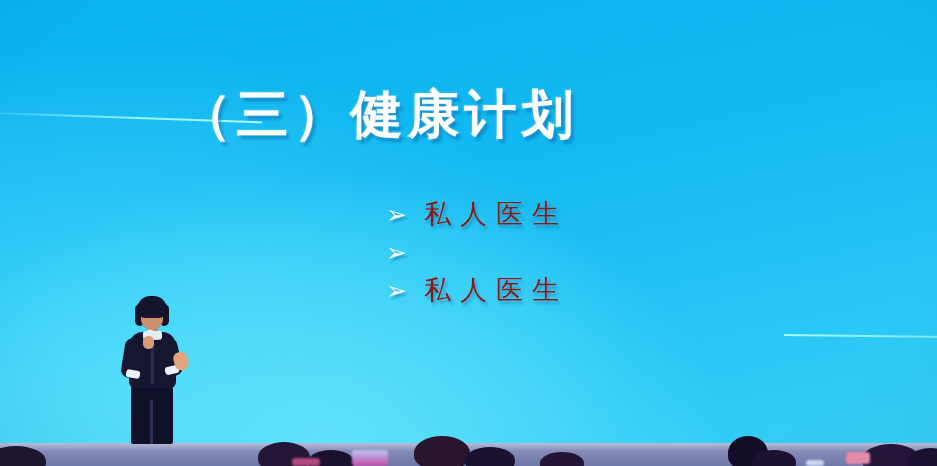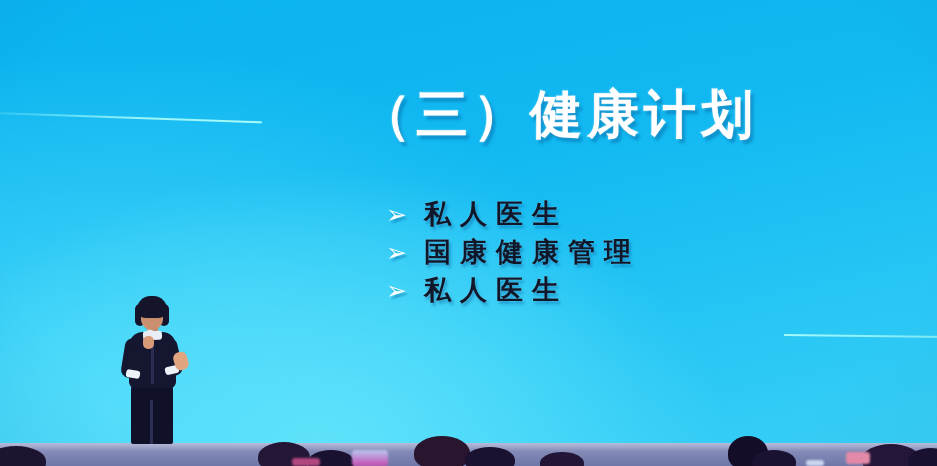--- a/index.html
+++ b/index.html
@@ -34,42 +34,42 @@
   }
   .streak.right{
     left:784px;top:334px;width:158px;height:2.4px;
     transform:rotate(0.7deg);transform-origin:left center;
     background:linear-gradient(90deg,rgba(180,255,250,.9),rgba(170,255,250,.6));
   }
 
   
   .slide-title{
     position:absolute;left:0;top:80px;width:758px;
-    text-align:right;
+    text-align:center;
     font-size:52px;font-weight:bold;color:#ffffff;
     letter-spacing:5px;
     white-space:nowrap;
     text-shadow:3px 4px 3px rgba(0,86,150,.40), 0 0 2px rgba(255,255,255,.55);
   }
 
   .bullets{
     position:absolute;left:386px;top:197px;
     display:flex;flex-direction:column;gap:4px;
   }
   .bullet-row{
     display:flex;align-items:baseline;
     height:34px;
   }
   .bullet-marker{
     width:38px;
     font-size:25px;font-weight:bold;color:#ffffff;line-height:34px;
     text-shadow:2px 3px 2px rgba(0,86,150,.40);
   }
   .bullet-text{
-    font-size:27px;font-weight:bold;color:#0f172a;
+    font-size:27px;font-weight:normal;color:#7f1d1d;
     letter-spacing:9px;line-height:34px;white-space:nowrap;
     text-shadow:2px 3px 3px rgba(0,86,150,.42), 0 0 1px rgba(255,255,255,.5);
   }
 
   
   .floor{
     position:absolute;left:0;top:443px;width:937px;height:23px;
     background:linear-gradient(180deg,#9aa2c9 0%,#8289b6 40%,#6f77a8 100%);
   }
   .floor-glow{
@@ -119,21 +119,20 @@
 
   <div class="bullets" data-interactable="false">
 
     <div class="bullet-row" data-interactable="false">
       <span class="bullet-marker" data-interactable="false">➢</span>
       <span class="bullet-text" data-interactable="false">私人医生</span>
     </div>
 
     <div class="bullet-row" data-interactable="false">
       <span class="bullet-marker" data-interactable="false">➢</span>
-      <span class="bullet-text" data-interactable="false">国康健康管理</span>
     </div>
 
     <div class="bullet-row" data-interactable="false">
       <span class="bullet-marker" data-interactable="false">➢</span>
       <span class="bullet-text" data-interactable="false">私人医生</span>
     </div>
 
   </div>
 
   <div class="floor" data-interactable="false"></div>

